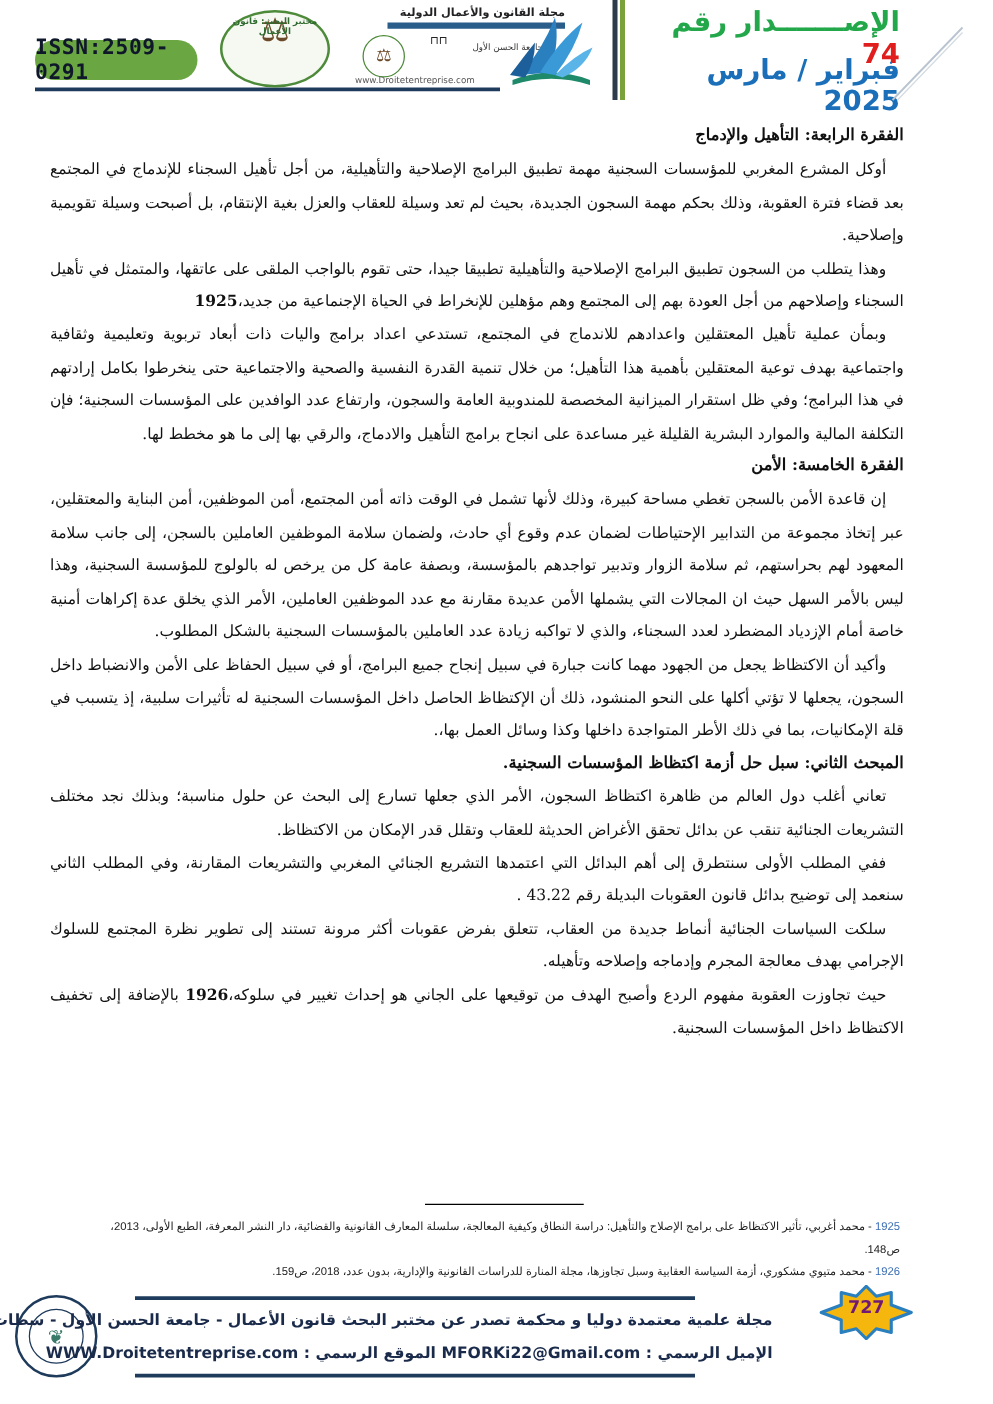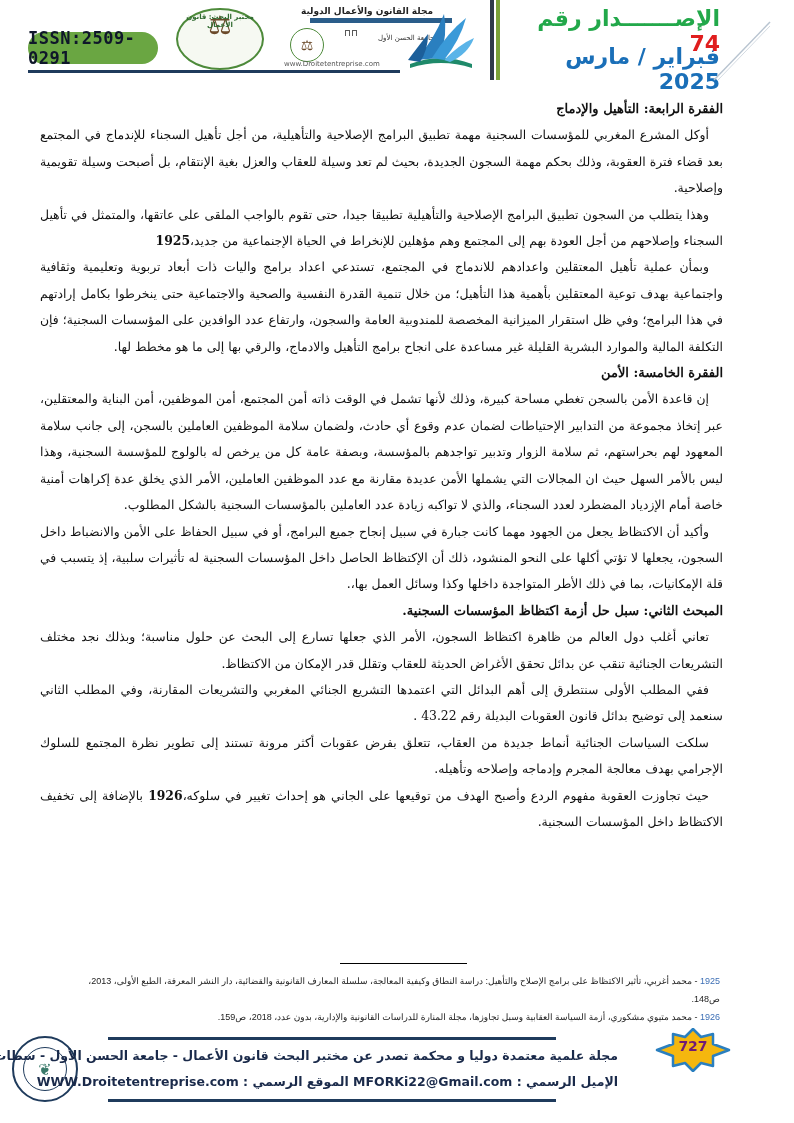--- a/index.html
+++ b/index.html
@@ -21,21 +21,21 @@
     position: absolute; left: 176px; top: 8px; width: 88px; height: 62px;
     border: 2px solid #4d8a3a; border-radius: 50%; background: #f6f9f2;
     display: flex; align-items: flex-start; justify-content: center;
   }
   .logo-lab .scale { font-size: 26px; color: #6b4a2a; }
   .logo-lab .ring-text {
     position: absolute; top: 3px; left: 0; right: 0; text-align: center;
     font-size: 7px; color: #2f6a2f; font-weight: bold;
   }
   .journal-banner { position: absolute; left: 282px; top: 6px; width: 170px; height: 66px; }
-  .journal-banner .jt { font-size: 9px; color: #222; font-weight: bold; text-align: center; direction: rtl; }
+  .journal-banner .jt { font-size: 9px; color: #222; font-weight: bold; text-align: right; direction: rtl; }
   .journal-banner .band { height: 5px; background: #2a5d8a; margin: 2px 0 0 28px; }
   .journal-banner .mini-seal {
     position: absolute; left: 8px; top: 22px; width: 34px; height: 34px; border: 1.5px solid #4d8a3a;
     border-radius: 50%; display: flex; align-items: center; justify-content: center; font-size: 14px; color: #6b4a2a;
   }
   .journal-banner .uni-mark { position: absolute; left: 62px; top: 22px; font-size: 9px; color: #222; }
   .journal-banner .uni-name { position: absolute; left: 96px; top: 28px; font-size: 7px; color: #333; direction: rtl; }
   .journal-banner .site { position: absolute; left: 2px; bottom: 4px; font-size: 7px; color: #555; }
   .book-logo { position: absolute; left: 404px; top: 4px; width: 74px; height: 70px; }
   .vbar1 { position: absolute; left: 490px; top: 0; width: 4px; height: 80px; background: #2e3b4a; }

